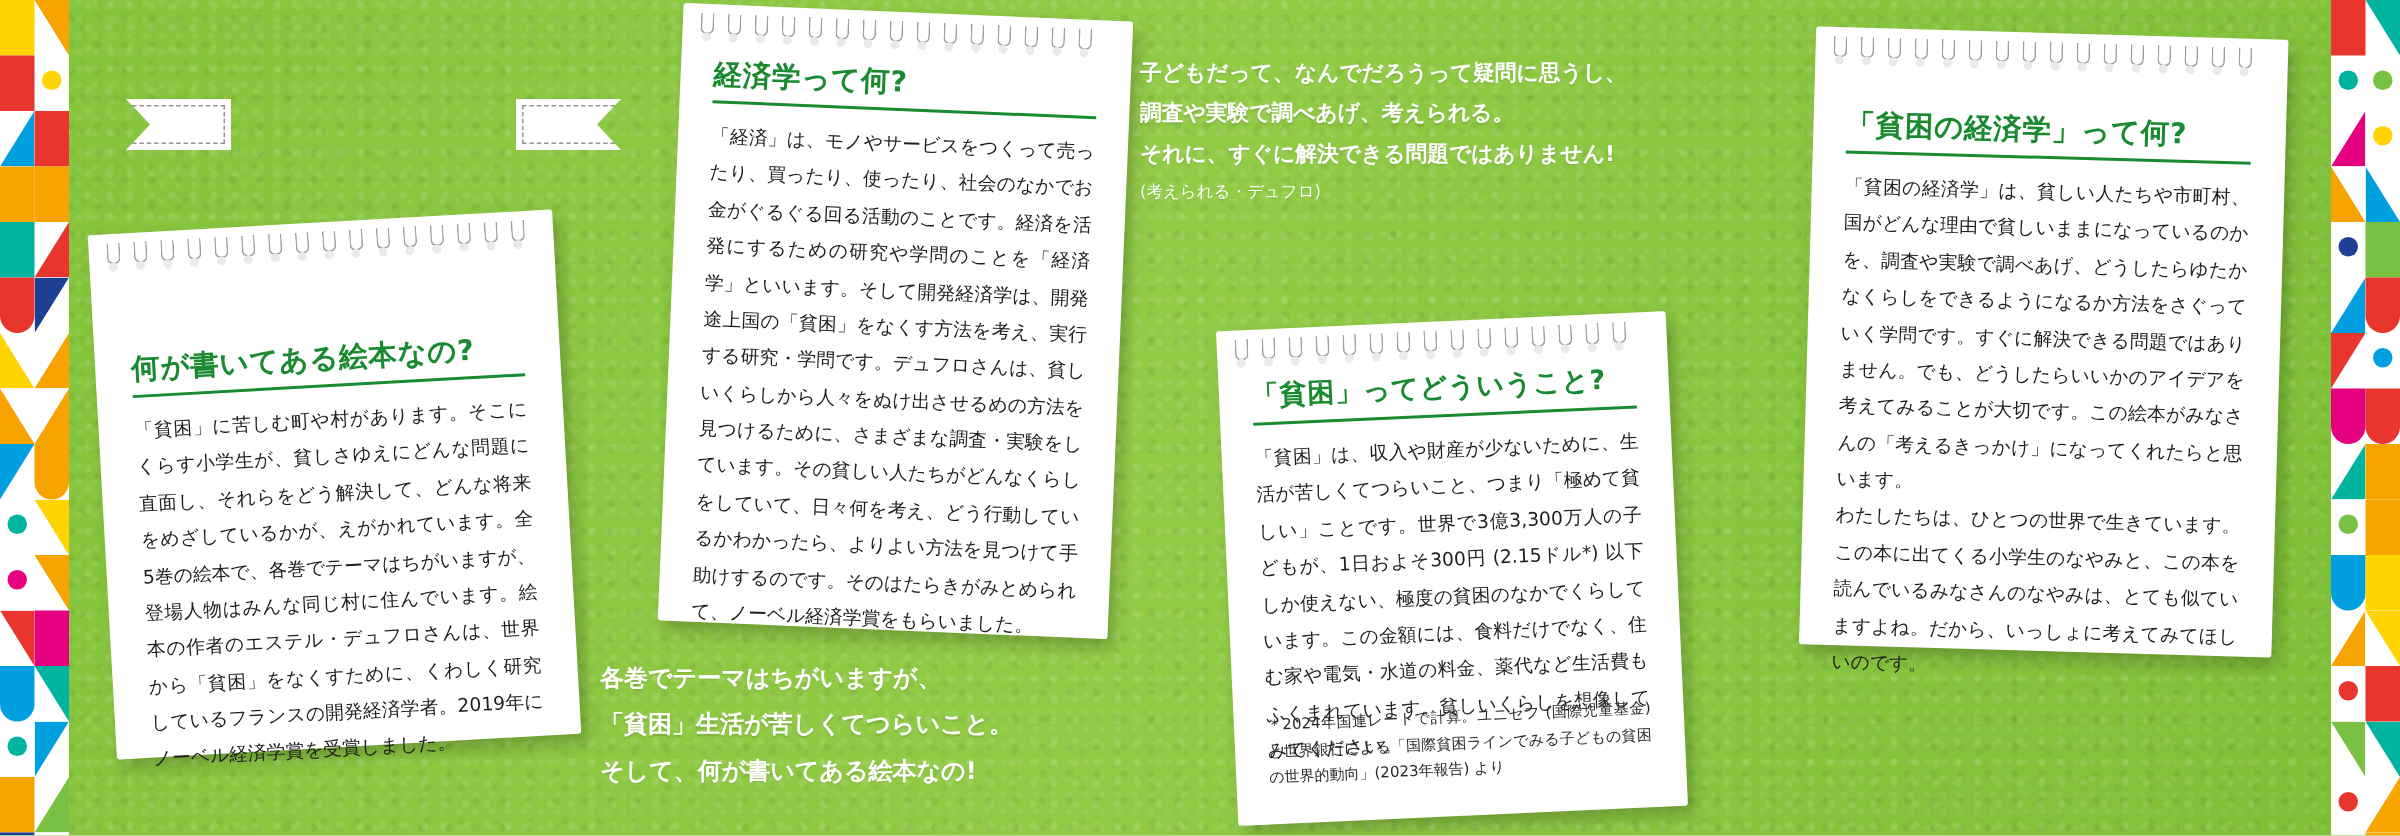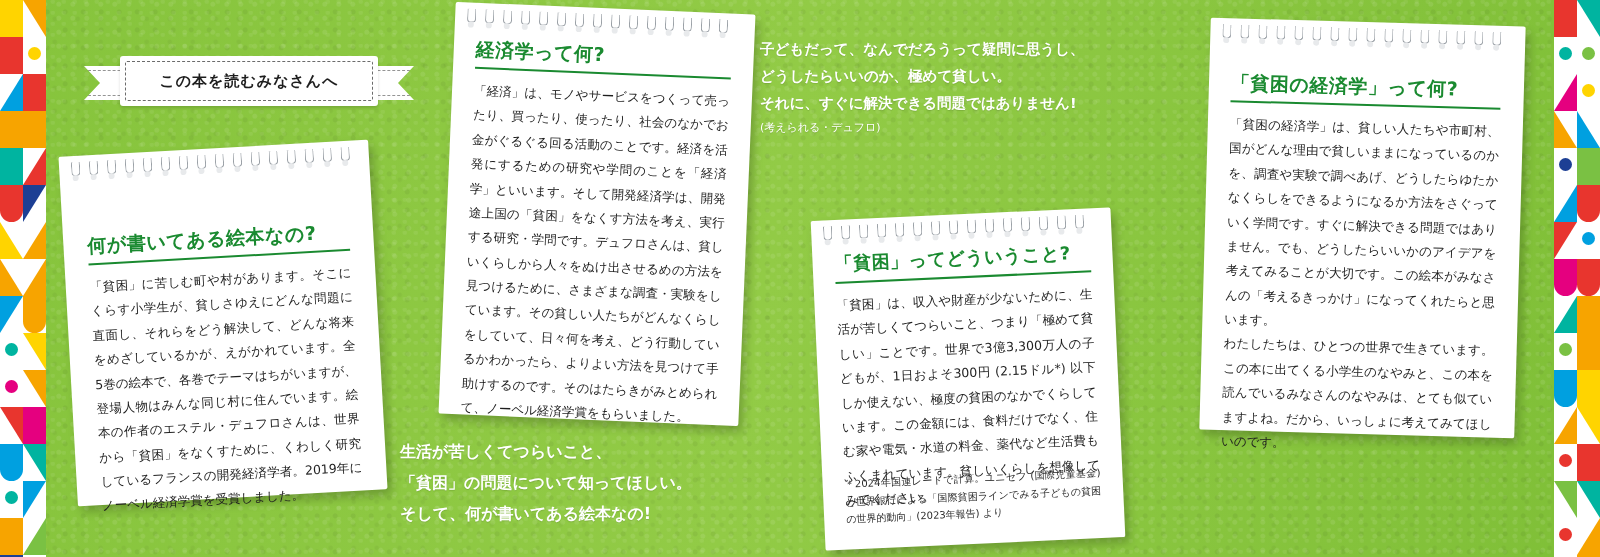--- a/index.html
+++ b/index.html
@@ -288,23 +288,20 @@
       <span class="sq" style="left:0px;top:481px;width:23px;height:37px;background:#7ac143;clip-path:polygon(100% 0, 100% 100%, 0 0)"></span>
       <span class="sq" style="left:23px;top:481px;width:23px;height:37px;background:#00b4a0;clip-path:polygon(100% 0, 100% 100%, 0 0)"></span>
       <span class="dot" style="left:5px;top:528px;width:13px;height:13px;background:#e8352e"></span>
       <span class="sq" style="left:23px;top:518px;width:23px;height:37px;background:#f7a400;clip-path:polygon(100% 0, 100% 100%, 0 100%)"></span>
       <span class="sq" style="left:23px;top:555px;width:23px;height:37px;background:#f7a400"></span>
     </div>
 
   <div id="ribbon">
     <div class="tail l"></div>
     <div class="tail r"></div>
-    <div class="plate">
-      <div class="plate-text">この本を読むみなさんへ</div>
-    </div>
   </div>
 
   <div class="card" id="card-ehon">
     <div class="rings">
         <span class="ring" style="left:12px"></span>
         <span class="punch" style="left:12.5px"></span>
         <span class="ring" style="left:30px"></span>
         <span class="punch" style="left:30.5px"></span>
         <span class="ring" style="left:48px"></span>
         <span class="punch" style="left:48.5px"></span>
@@ -461,24 +458,24 @@
     <div class="card-inner">
       <div class="card-title" style="left:22px; top:52px;">「貧困の経済学」って何?</div>
       <div class="title-rule" style="left:22px; top:82px; width:270px;"></div>
       <div class="card-body" style="left:22px; top:94px; width:270px; white-space:pre-line;">「貧困の経済学」は、貧しい人たちや市町村、国がどんな理由で貧しいままになっているのかを、調査や実験で調べあげ、どうしたらゆたかなくらしをできるようになるか方法をさぐっていく学問です。すぐに解決できる問題ではありません。でも、どうしたらいいかのアイデアを考えてみることが大切です。この絵本がみなさんの「考えるきっかけ」になってくれたらと思います。
 わたしたちは、ひとつの世界で生きています。この本に出てくる小学生のなやみと、この本を読んでいるみなさんのなやみは、とても似ていますよね。だから、いっしょに考えてみてほしいのです。</div>
     </div>
   </div>
 
   <div class="green-text" id="quote-block">
     <div>子どもだって、なんでだろうって疑問に思うし、</div>
-    <div>どうしたらいいのか、極めて貧しい。</div>
+    <div>調査や実験で調べあげ、考えられる。</div>
     <div>それに、すぐに解決できる問題ではありません!</div>
     <span id="quote-attr">(考えられる・デュフロ)</span>
   </div>
 
   <div class="green-text" id="series-block">
-    <div>生活が苦しくてつらいこと、</div>
-    <div>「貧困」の問題について知ってほしい。</div>
+    <div>各巻でテーマはちがいますが、</div>
+    <div>「貧困」生活が苦しくてつらいこと。</div>
     <div>そして、何が書いてある絵本なの!</div>
   </div>
 
 </div>
 
 </body></html>

